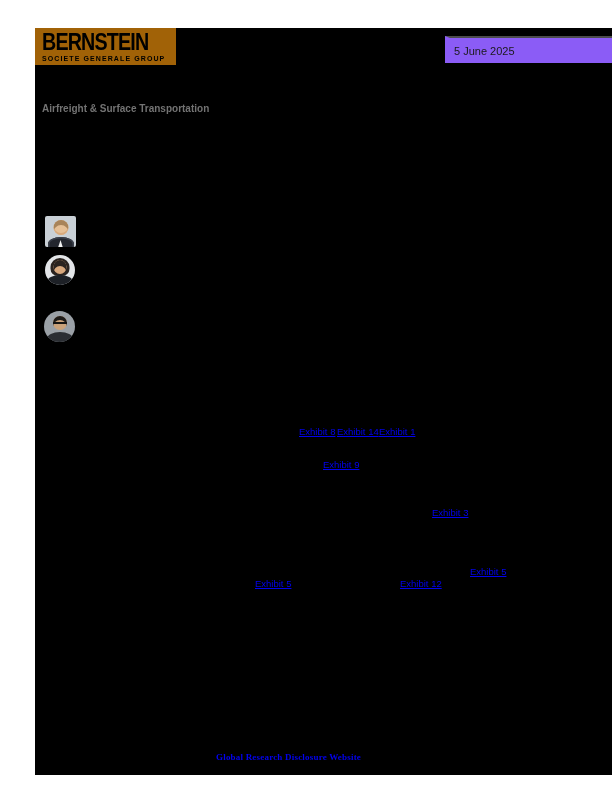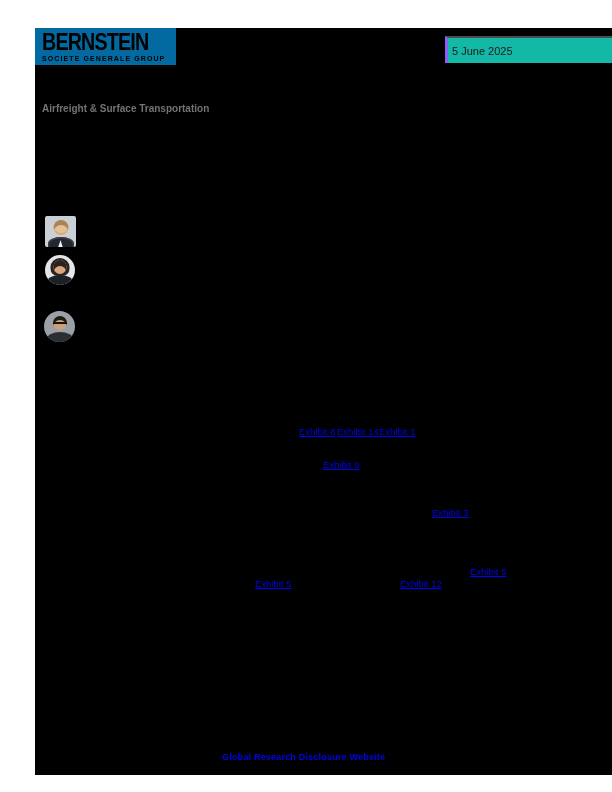--- a/index.html
+++ b/index.html
@@ -20,21 +20,21 @@
     left: 35px; top: 28px;
     width: 577px; height: 747px;
     background: #000000;
   }
 
   
   .logo-box {
     position: absolute;
     left: 35px; top: 28px;
     width: 141px; height: 37px;
-    background: #0369a1;
+    background: #a16207;
     padding: 2px 0 13px 7px;
     overflow: hidden;
   }
   .brand {
     font-weight: bold;
     font-size: 24px;
     line-height: 1.0;
     letter-spacing: -1px;
     color: #000000;
     transform: scaleX(0.82);
@@ -48,23 +48,23 @@
     color: #000000;
     margin-top: 1px;
     white-space: nowrap;
   }
 
   
   .date-box {
     position: absolute;
     left: 445px; top: 36px;
     width: 167px; height: 27px;
-    background: #14b8a6;
+    background: #8b5cf6;
     border-top: 2px solid #4d4d4d;
-    border-left: 3px solid #8b5cf6;
+    border-left: 5px solid #8b5cf6;
     display: flex;
     align-items: center;
     padding-left: 4px;
     font-size: 11px;
     color: #1a1a1a;
   }
 
   
   .doc-title {
     position: absolute;
@@ -114,27 +114,28 @@
   .xl-1 { left: 337px; top: 426px; }
   .xl-2 { left: 379px; top: 426px; }
   .xl-3 { left: 323px; top: 459px; }
   .xl-4 { left: 432px; top: 507px; }
   .xl-5 { left: 470px; top: 566px; text-align: right; }
   .xl-6 { left: 255px; top: 578px; }
   .xl-7 { left: 400px; top: 578px; }
 
   .footer-link {
     position: absolute;
-    left: 222px; top: 752px;
+    left: 216px; top: 752px;
     color: #0202ee;
     font-weight: bold;
     font-size: 9px;
     letter-spacing: 0.2px;
     white-space: nowrap;
     cursor: pointer;
+    font-family: Liberation Serif, serif;
   }
 </style>
 </head>
 <body>
 
 <div class="page">
 
   <div class="black-body"></div>
 
   <div class="logo-box">

